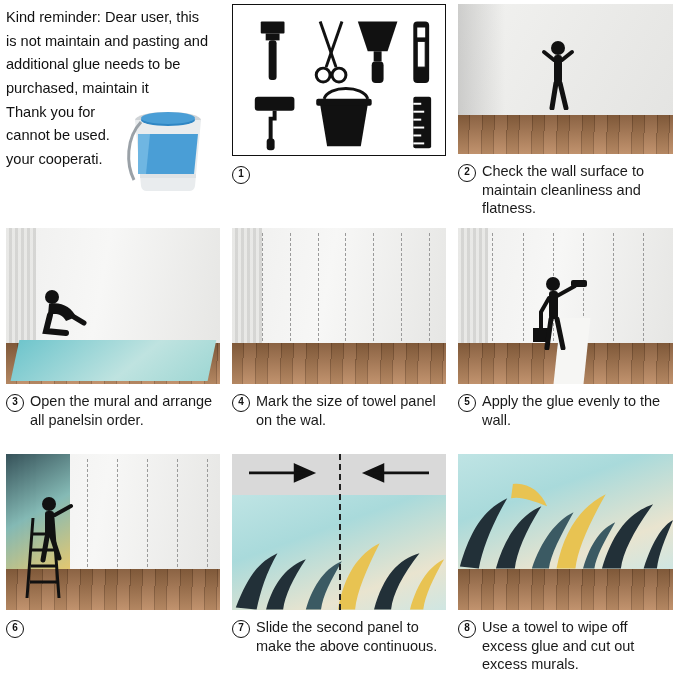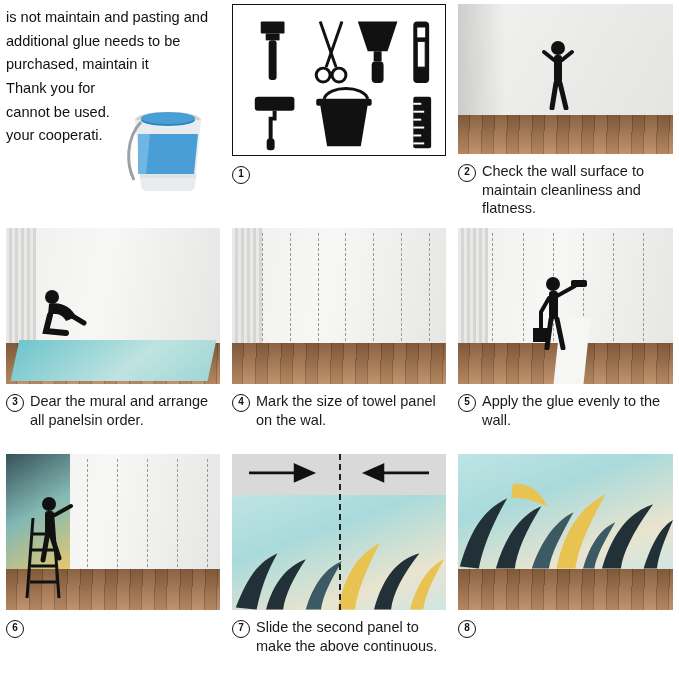--- a/index.html
+++ b/index.html
@@ -94,20 +94,21 @@
   .divider{position:absolute;left:50%;top:0;bottom:0;border-left:2px dashed #222;}
 </style>
 </head>
 <body>
 
 <div class="sheet">
   <div class="grid">
 
     <div class="cell r1">
       <div class="reminder">
+        <div>Kind reminder: Dear user, this</div>
         <div>is not maintain and pasting and</div>
         <div>additional glue needs to be</div>
         <div>purchased, maintain it</div>
         <div>Thank you for</div>
         <div>cannot be used.</div>
         <div>your cooperati.</div>
 
         <svg class="bucket" viewBox="0 0 96 92">
           <ellipse cx="48" cy="16" rx="33" ry="8" fill="#cfd3d6"></ellipse>
           <path d="M15 16 h66 l-6 66 a6 6 0 0 1 -6 5 H27 a6 6 0 0 1 -6 -5 Z" fill="#e9ecee"></path>
@@ -213,21 +214,21 @@
           <svg class="fig" style="left:14%;top:38%;width:54px;height:52px" viewBox="0 0 54 52">
             <circle cx="16" cy="10" r="7"></circle>
             <path d="M13 17 C 24 14, 36 20, 40 30 L 30 34 C 26 26, 18 26, 12 28 Z"></path>
             <path d="M14 28 L10 44 L30 46" stroke="#111" stroke-width="6" fill="none" stroke-linecap="round"></path>
             <path d="M38 30 L48 36" stroke="#111" stroke-width="5" fill="none" stroke-linecap="round"></path>
           </svg>
         </div>
       </div>
       <div class="cap">
         <div class="num">3</div>
-        <div class="captext">Dear the mural and arrange all panelsin order.</div>
+        <div class="captext">Open the mural and arrange all panelsin order.</div>
       </div>
     </div>
 
     <div class="cell r2">
       <div class="photo">
         <div class="room">
           <div class="wall"></div>
           <div class="curtain"></div>
           <div class="floor"></div>
           <div class="panel-lines">
@@ -367,17 +368,18 @@
             </g>
             <g fill="#3b5a63">
               <path d="M78 114 C 88 86, 104 66, 122 58 C 108 82, 98 100, 96 114 Z"></path>
               <path d="M132 114 C 140 88, 152 74, 166 68 C 154 88, 146 102, 144 114 Z"></path>
             </g>
           </svg>
         </div>
       </div>
       <div class="cap">
         <div class="num">8</div>
+        <div class="captext">Use a towel to wipe off excess glue and cut out excess murals.</div>
       </div>
     </div>
 
   </div>
 </div>
 
 </body></html>

